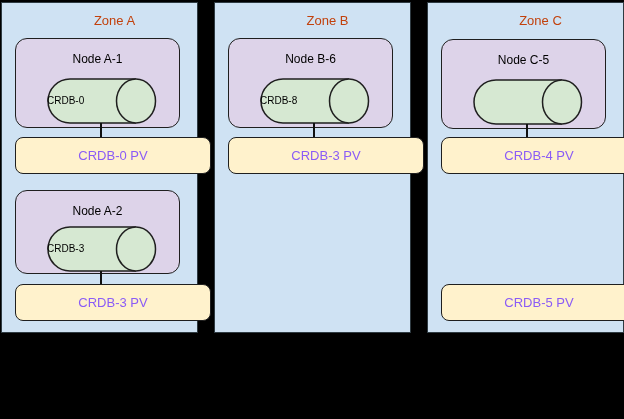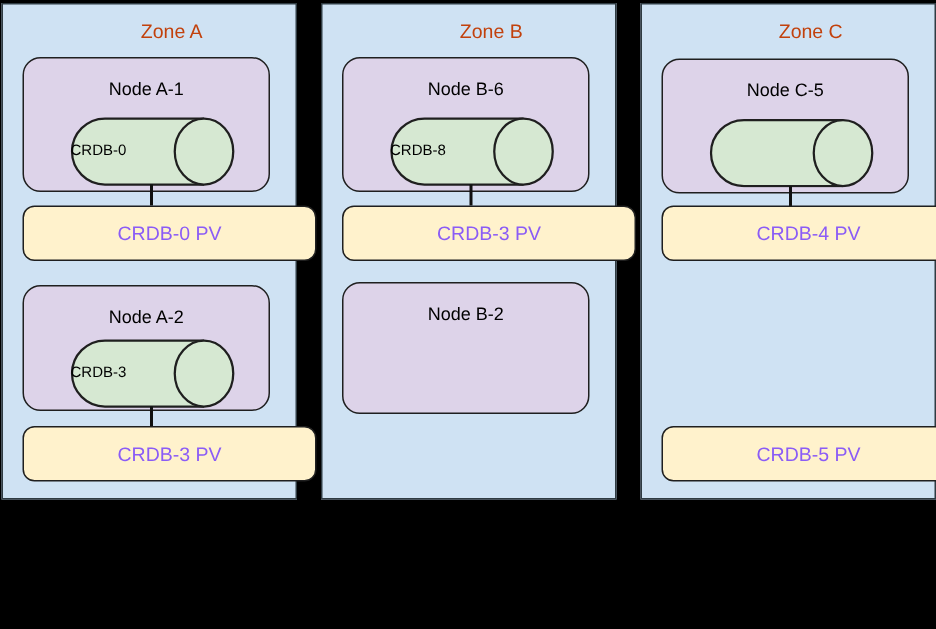--- a/index.html
+++ b/index.html
@@ -83,23 +83,20 @@
     <div class="cyl" style="top:75px">
       <svg width="110" height="46" viewBox="0 0 110 46">
         <path d="M89,1 H23 A22,22 0 0 0 23,45 H89" fill="#d6e8d2" stroke="#1f1f1f" stroke-width="1.5"></path>
         <ellipse cx="89" cy="23" rx="19.5" ry="22" fill="#d6e8d2" stroke="#1f1f1f" stroke-width="1.5"></ellipse>
       </svg>
       <span class="cyl-label">CRDB-8</span>
     </div>
     <div class="connector" style="top:120px"></div>
     <div class="pv" style="top:134px">CRDB-3 PV</div>
 
-    <div class="node" style="top:185px;height:88px">
-      <div class="node-label">Node B-2</div>
-    </div>
   </div>
 
   <div class="zone" style="left:427px">
     <div class="zone-label">Zone C</div>
 
     <div class="node" style="top:36px;height:90px">
       <div class="node-label">Node C-5</div>
     </div>
     <div class="cyl" style="top:76px">
       <svg width="110" height="46" viewBox="0 0 110 46">

